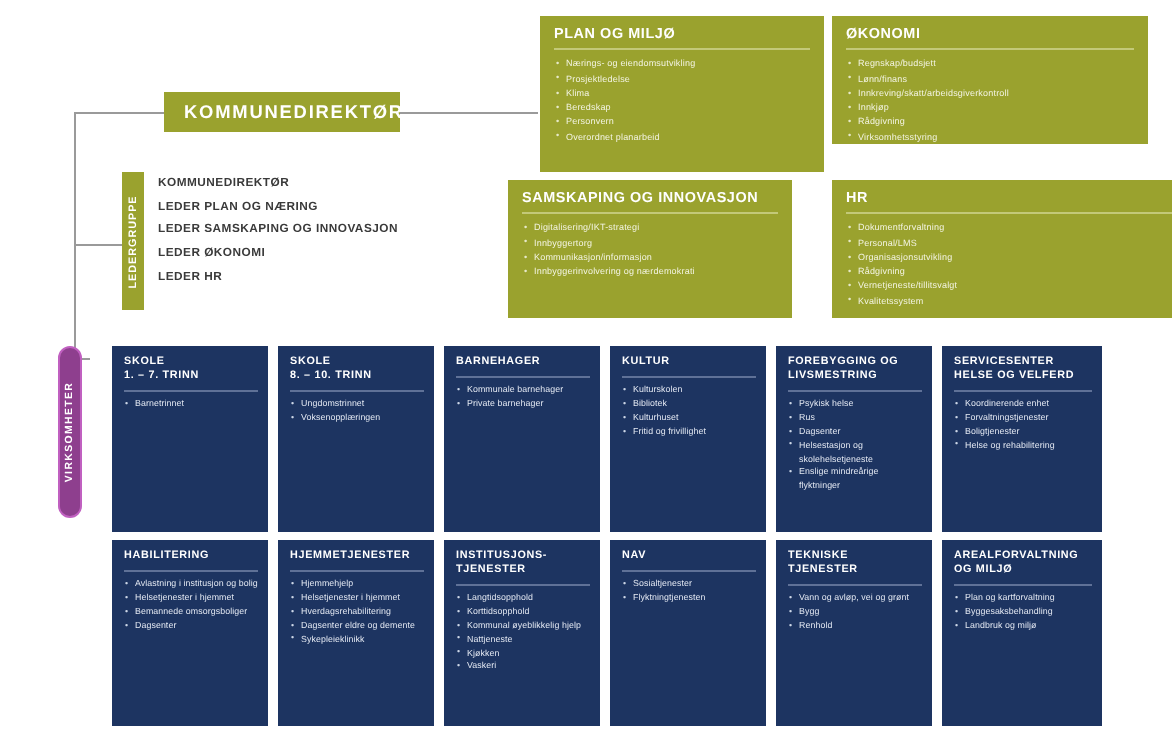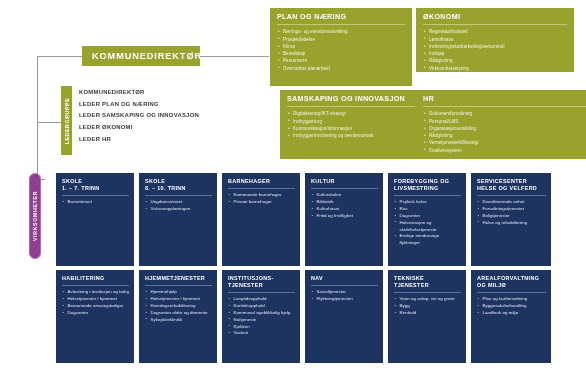--- a/index.html
+++ b/index.html
@@ -164,21 +164,21 @@
   </div>
   <div id="ledergruppe-list" style="left:79px; top:87px; width:190px;">
     <div>KOMMUNEDIREKTØR</div>
     <div>LEDER PLAN OG NÆRING</div>
     <div>LEDER SAMSKAPING OG INNOVASJON</div>
     <div>LEDER ØKONOMI</div>
     <div>LEDER HR</div>
   </div>
 
   <div class="green-box" style="left:270px; top:8px; width:142px; height:78px;">
-    <div class="gb-title">PLAN OG NÆRING</div>
+    <div class="gb-title">PLAN OG MILJØ</div>
     <ul>
         <li>Nærings- og eiendomsutvikling</li>
         <li>Prosjektledelse</li>
         <li>Klima</li>
         <li>Beredskap</li>
         <li>Personvern</li>
         <li>Overordnet planarbeid</li>
       </ul>
   </div>
 
@@ -187,21 +187,21 @@
     <ul>
         <li>Regnskap/budsjett</li>
         <li>Lønn/finans</li>
         <li>Innkreving/skatt/arbeidsgiverkontroll</li>
         <li>Innkjøp</li>
         <li>Rådgivning</li>
         <li>Virksomhetsstyring</li>
       </ul>
   </div>
 
-  <div class="green-box" style="left:280px; top:90px; width:142px; height:69px;">
+  <div class="green-box" style="left:254px; top:90px; width:142px; height:69px;">
     <div class="gb-title">SAMSKAPING OG INNOVASJON</div>
     <ul>
         <li>Digitalisering/IKT-strategi</li>
         <li>Innbyggertorg</li>
         <li>Kommunikasjon/informasjon</li>
         <li>Innbyggerinvolvering og nærdemokrati</li>
       </ul>
   </div>
 
   <div class="green-box" style="left:416px; top:90px; width:180px; height:69px;">

